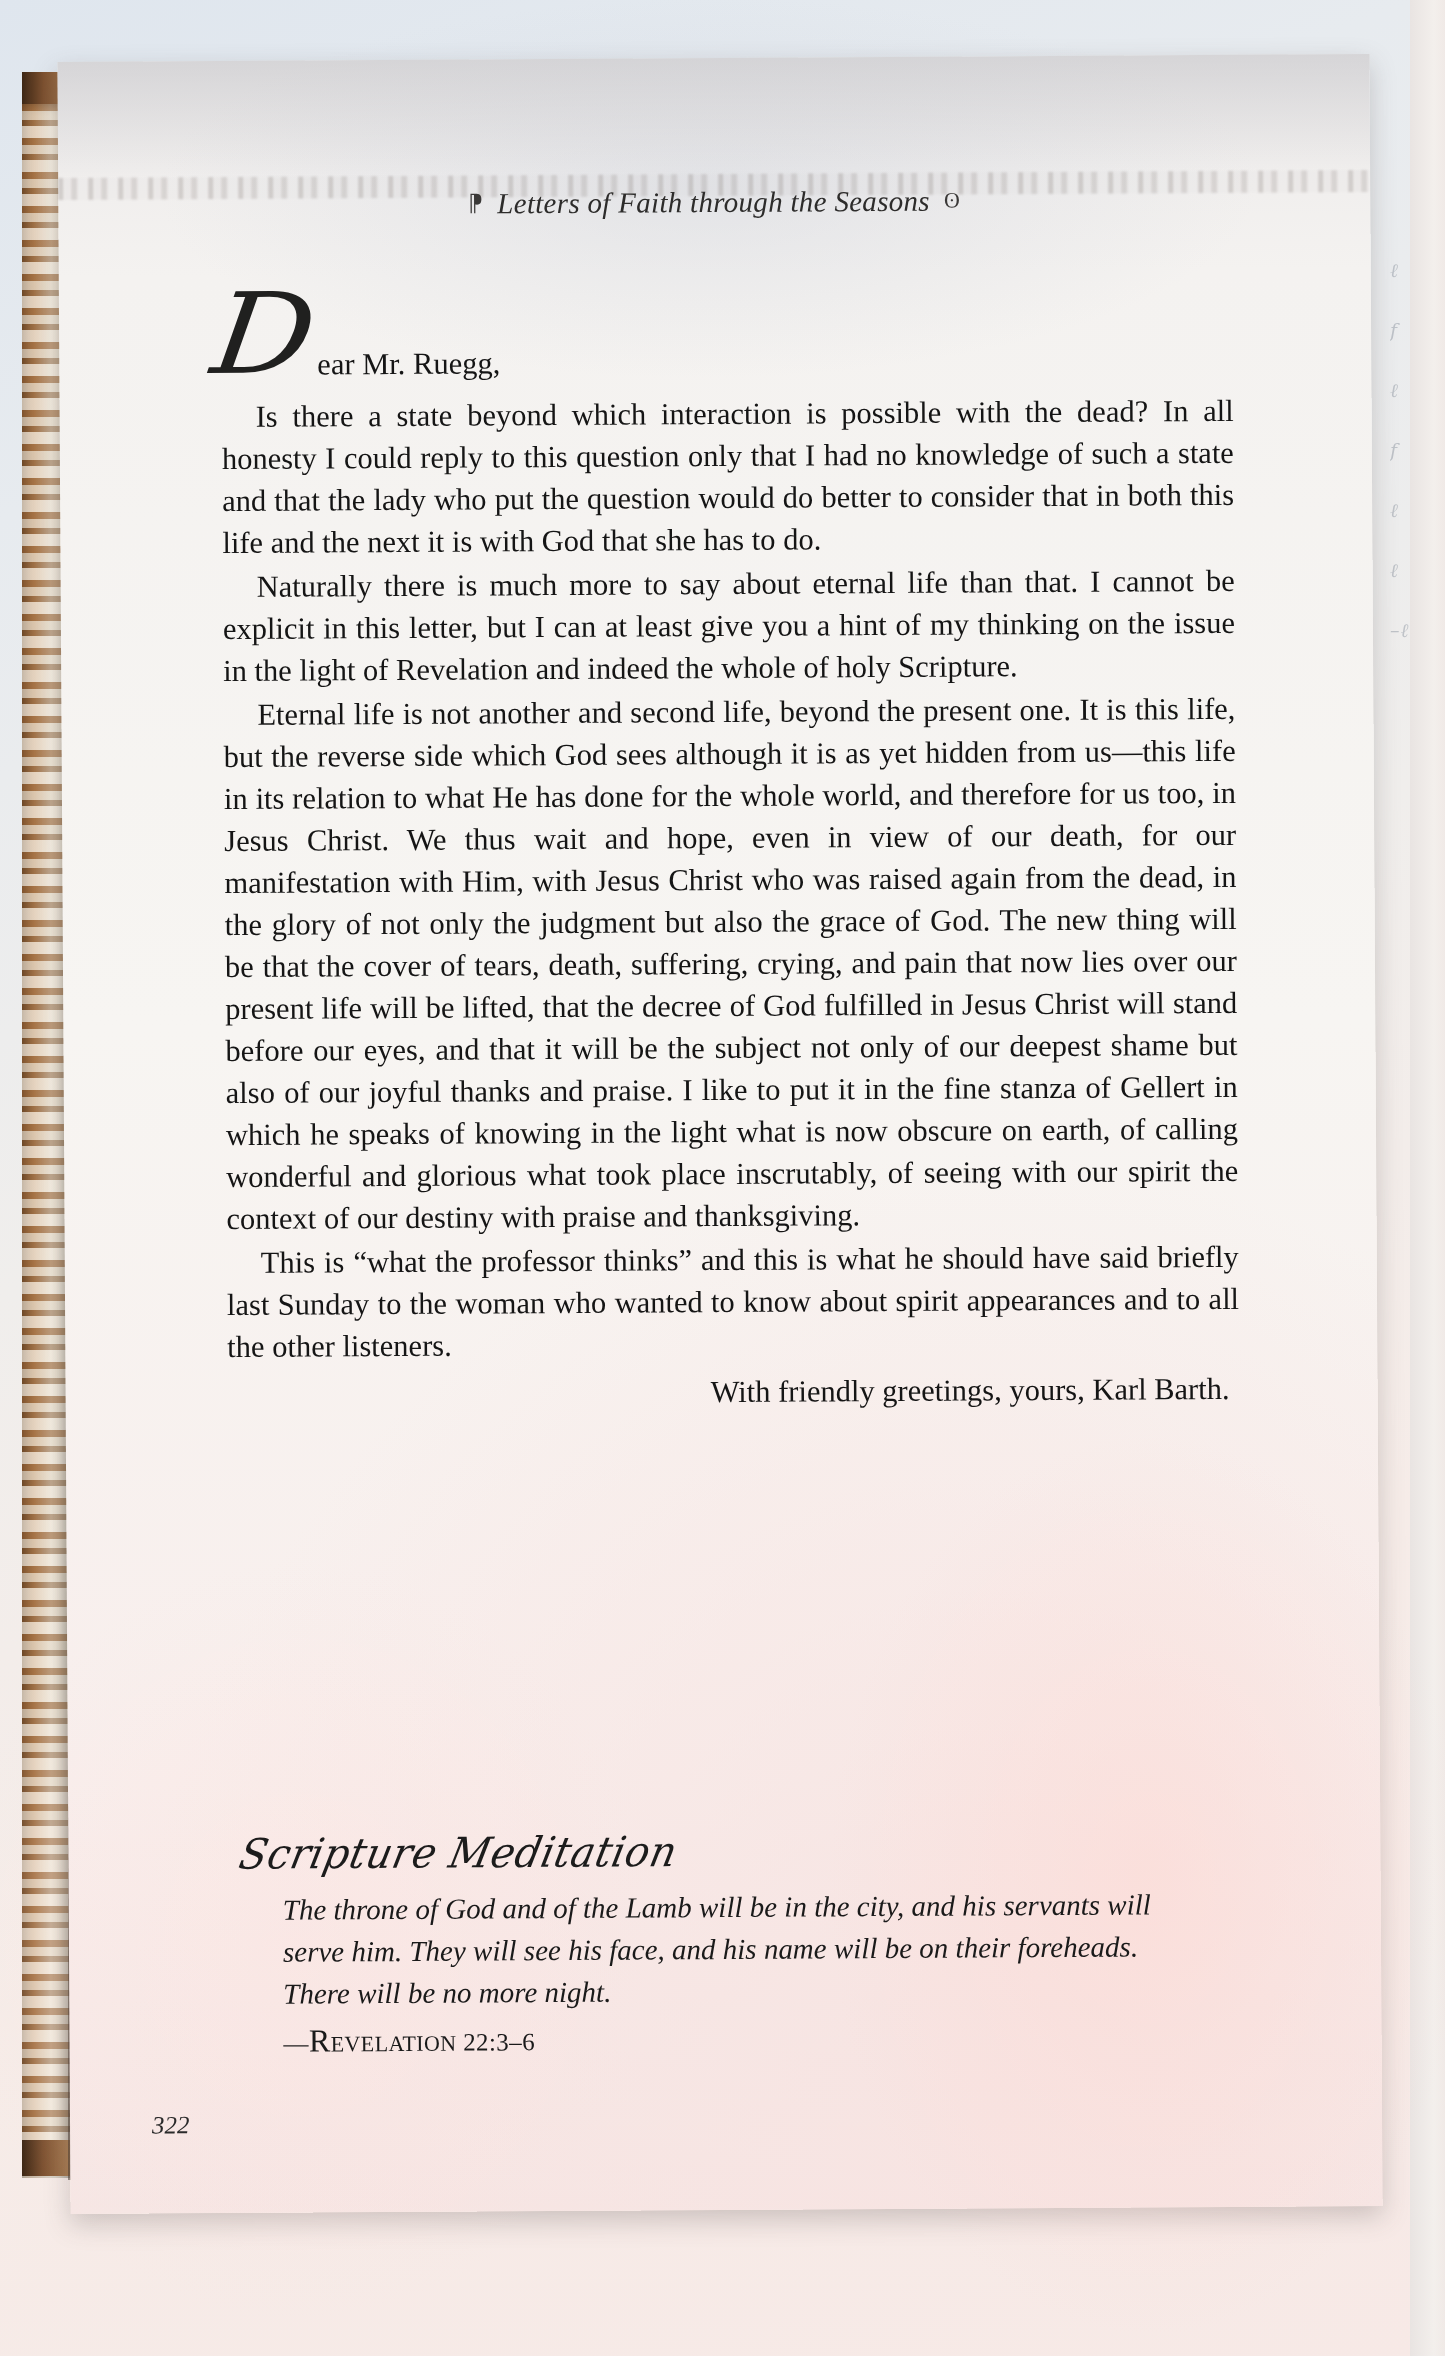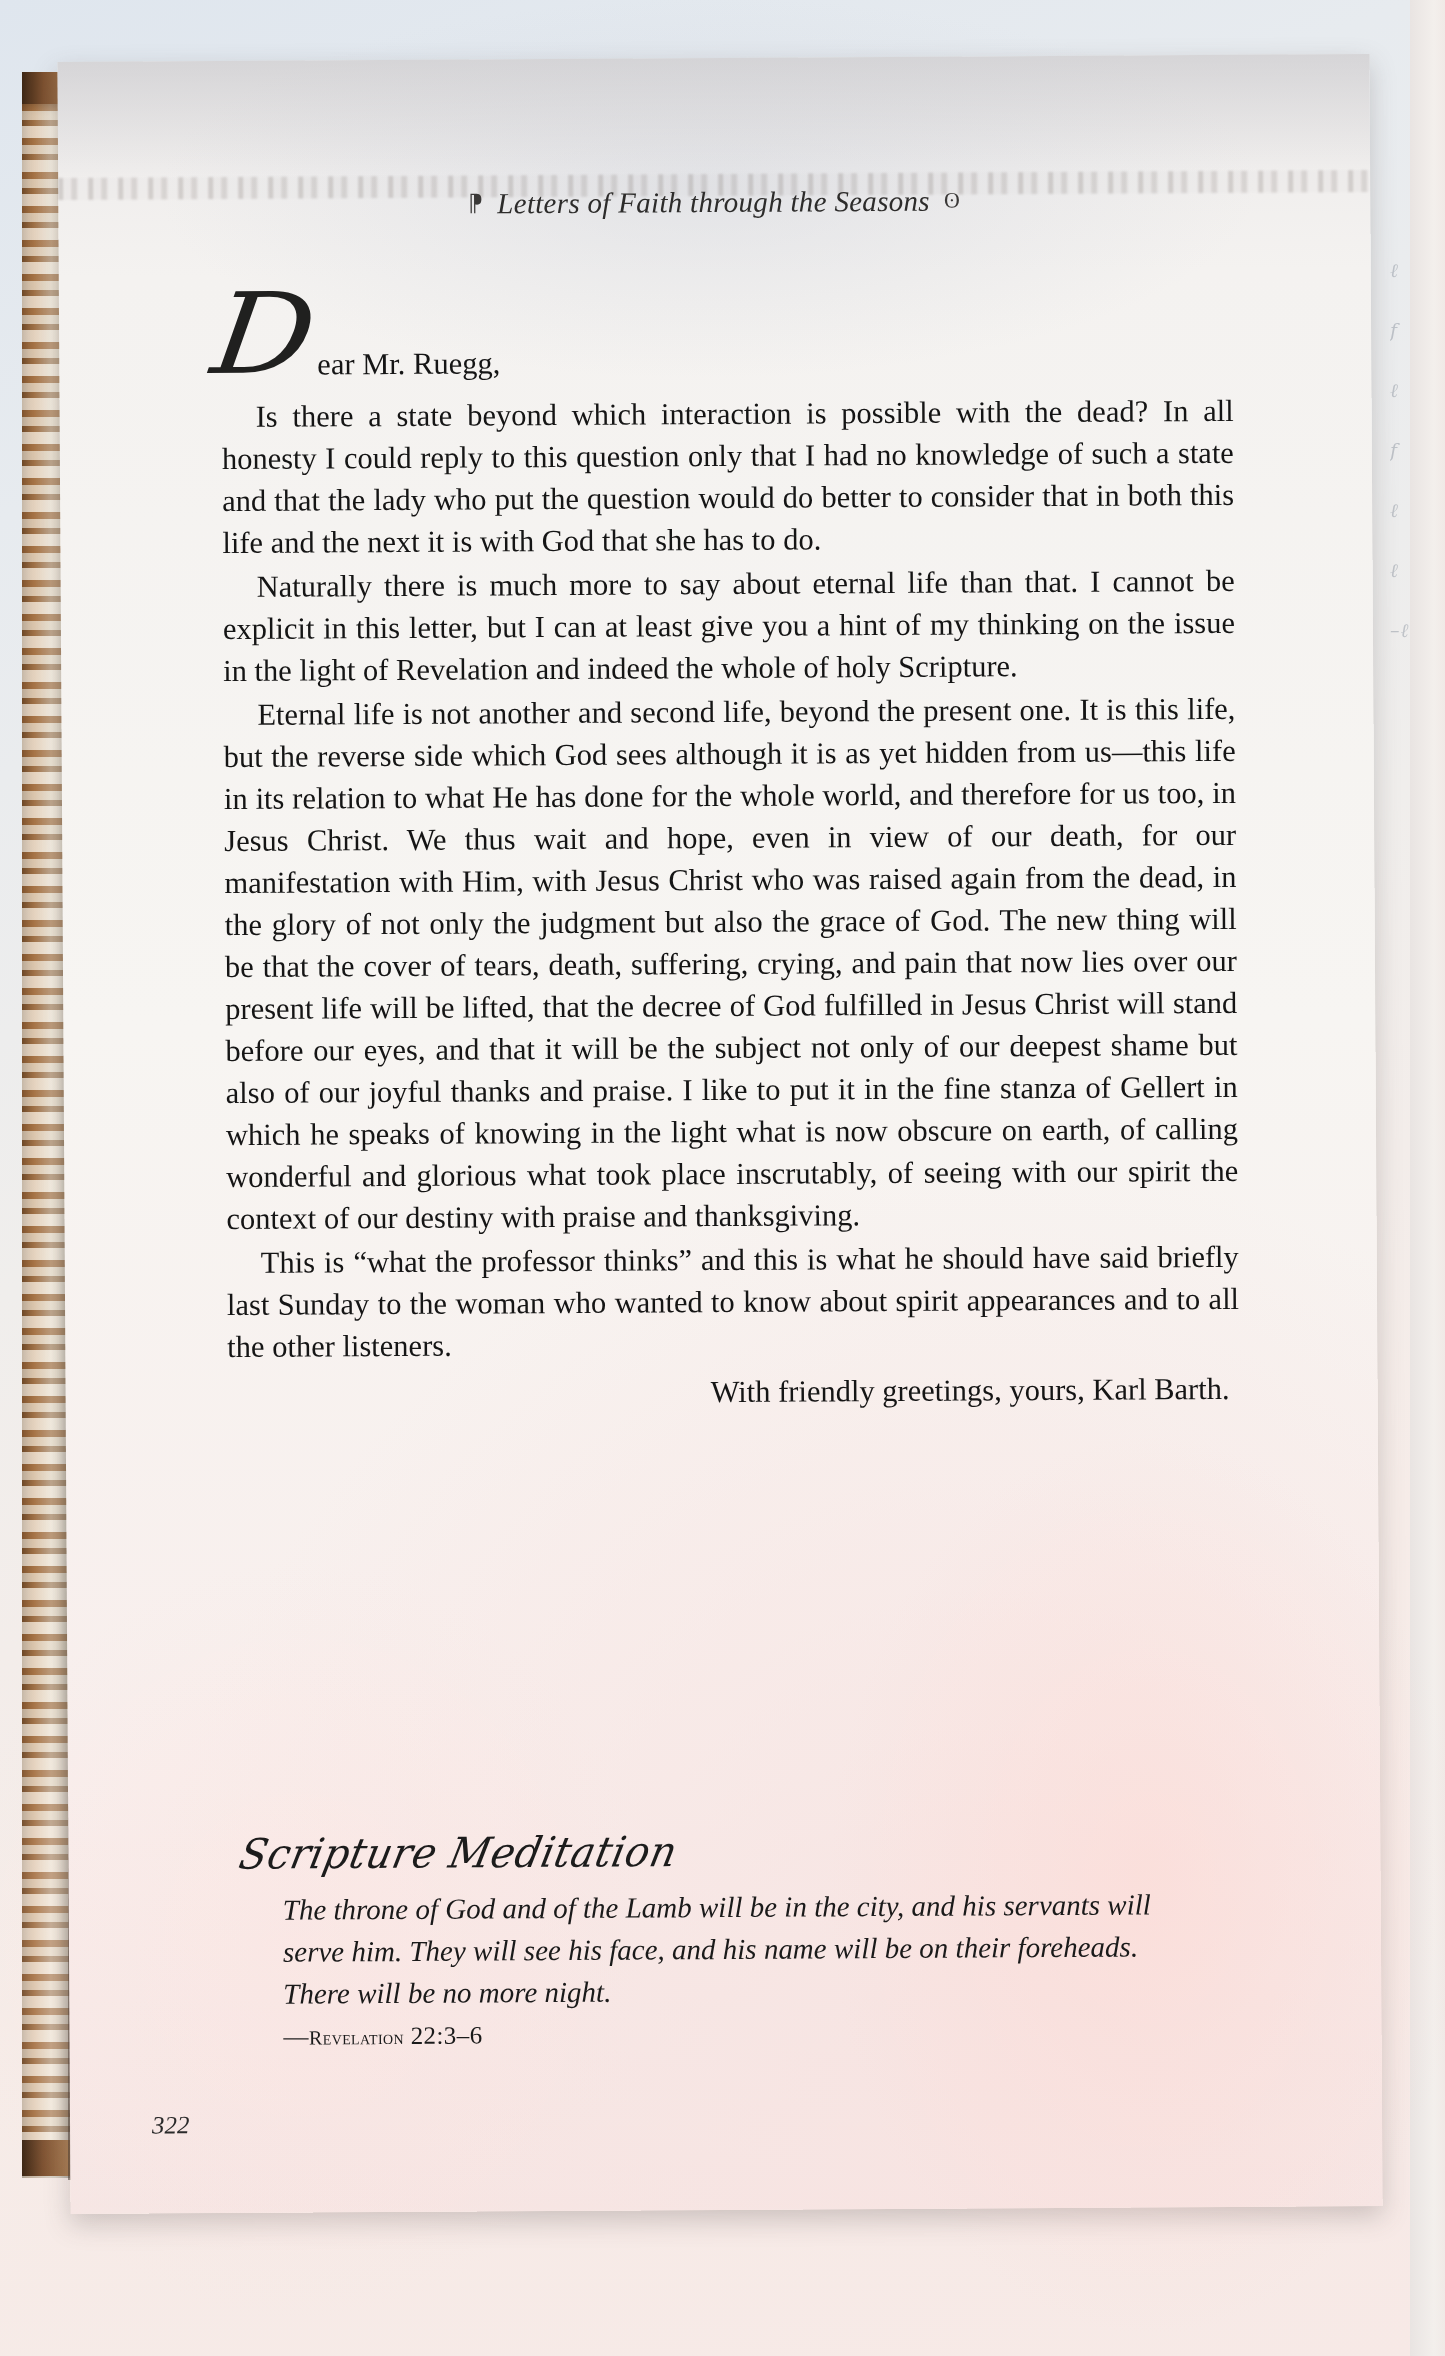--- a/index.html
+++ b/index.html
@@ -216,21 +216,21 @@
     padding-left: 42px;
     width: 880px;
   }
   #med-ref {
     margin-top: 8px;
     padding-left: 42px;
     font-size: 25px;
     color: #1a1a1a;
     letter-spacing: .4px;
   }
-  #med-ref .sc { font-variant: small-caps; font-size: 20px; text-align: right; }
+  #med-ref .sc { font-variant: small-caps; font-size: 32px; text-align: right; }
 
   
   #folio {
     position: absolute;
     left: 82px;
     top: 2050px;
     font-style: italic;
     font-size: 25px;
     color: #2a2a2a;
     text-align: right;

